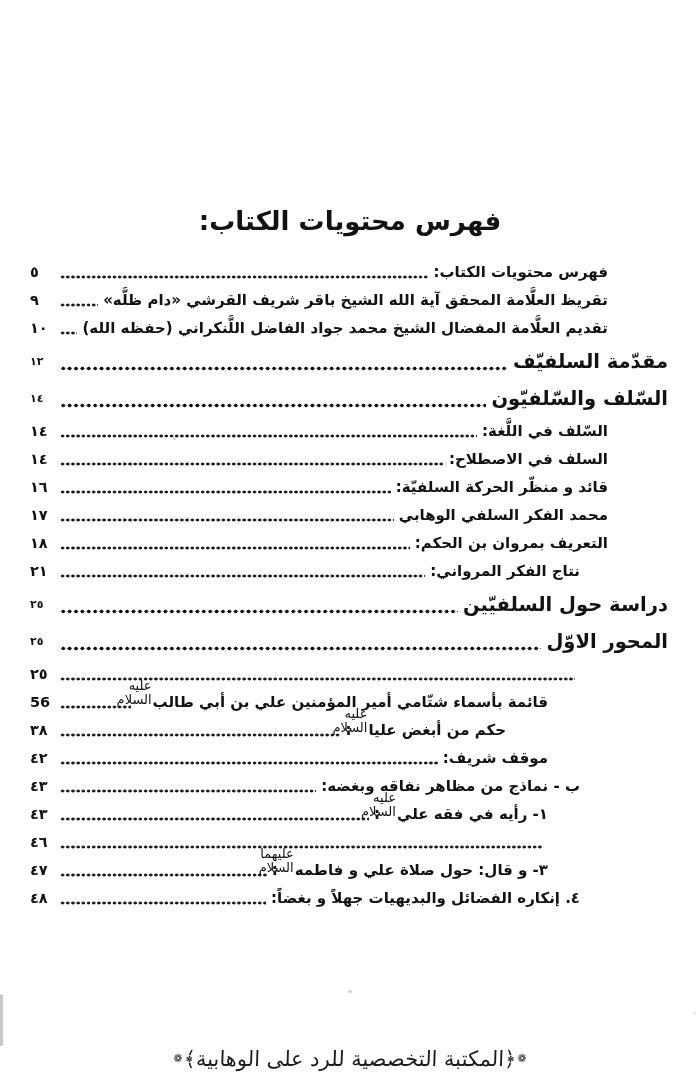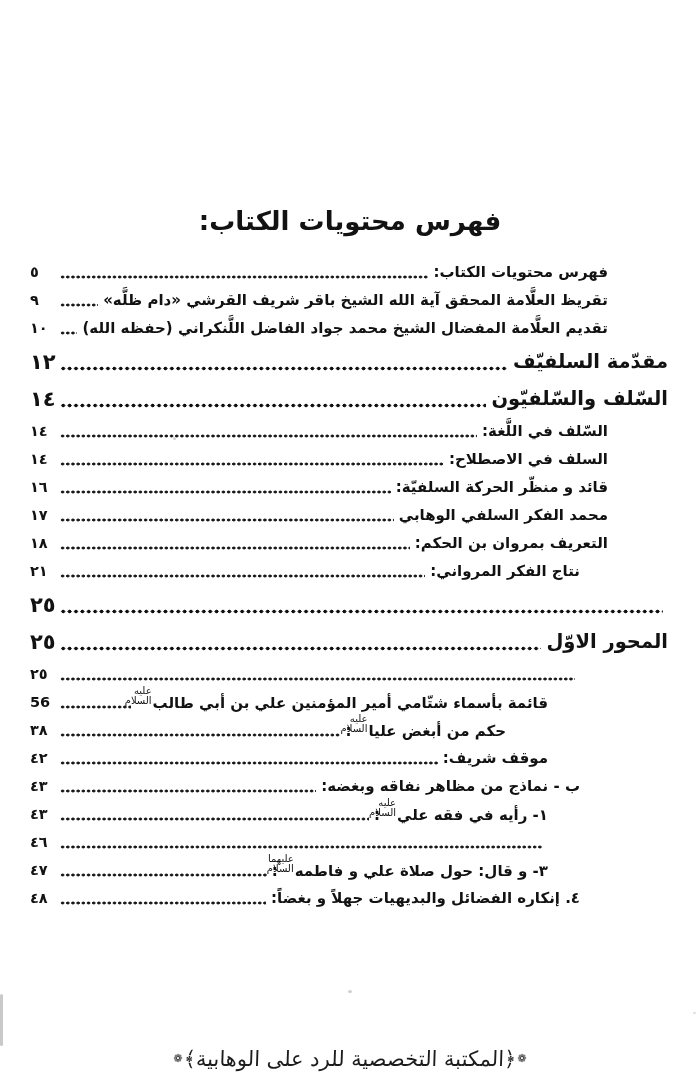--- a/index.html
+++ b/index.html
@@ -61,25 +61,25 @@
     margin-bottom:5px;
   }
   .pagenum{
     flex:0 0 auto;
     min-width:26px;
     font-size:14.5px;
     font-weight:700;
     direction:ltr;
     text-align:left;
   }
-  .header-row .pagenum{font-size:21px;}
+  .header-row .pagenum{font-size:11px;}
   .honorific{
     display:inline-block;
     width:15px;
-    font-size:10px;
+    font-size:13px;
     font-weight:400;
     line-height:1.05;
     vertical-align:3px;
     margin:0 1px;
     text-align:left;
     white-space:normal;
     word-spacing:6px;
   }
   .page-footer{
     position:absolute;
@@ -158,20 +158,21 @@
     <span class="entry"><span>التعريف بمروان بن الحكم:</span></span>
     <span class="leader"></span>
     <span class="pagenum">١٨</span>
   </div>
     <div class="row lvl2">
     <span class="entry"><span>نتاج الفكر المرواني:</span></span>
     <span class="leader"></span>
     <span class="pagenum">٢١</span>
   </div>
     <div class="row lvl0 header-row">
+    <span class="entry"><span>دراسة حول السلفيّين</span></span>
     <span class="leader"></span>
     <span class="pagenum">٢٥</span>
   </div>
     <div class="row lvl0 header-row">
     <span class="entry"><span>المحور الاوّل</span></span>
     <span class="leader"></span>
     <span class="pagenum">٢٥</span>
   </div>
     <div class="row lvl2">
     <span class="leader"></span>

